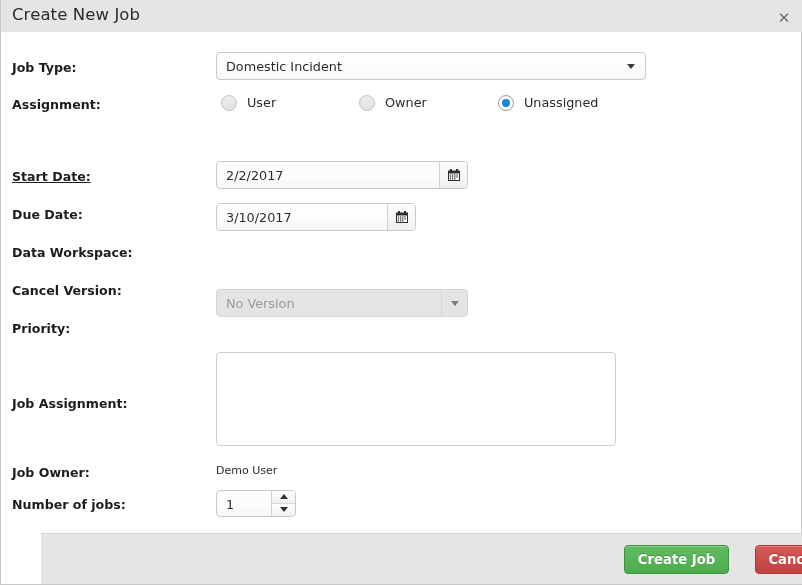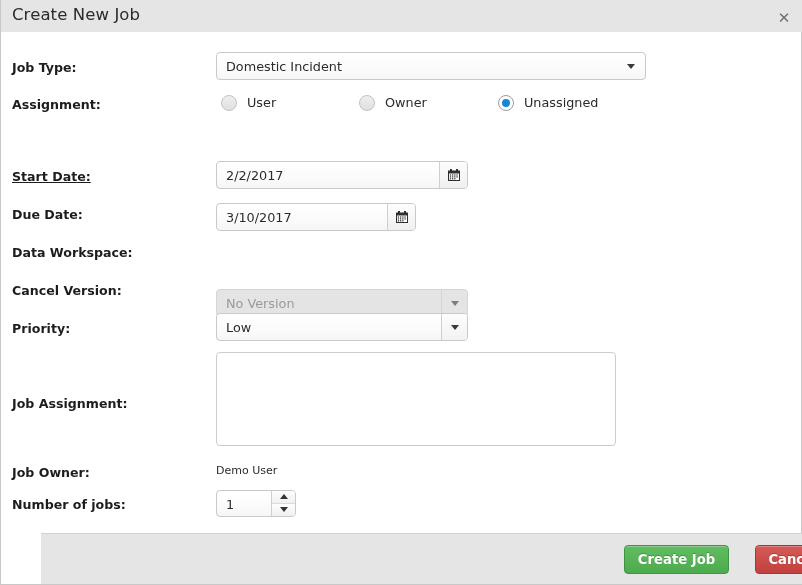--- a/index.html
+++ b/index.html
@@ -278,26 +278,20 @@
 
     <div class="label" style="left:11px; top:251px;">Cancel Version:</div>
     <div class="ctrl combo-split disabled" style="left:215px; top:243px; width:252px; height:28px;margin-top:14px;">
       <span class="ctrl-text">No Version</span>
       <span class="split-btn">
           <span class="caret"></span>
         </span>
     </div>
 
     <div class="label" style="left:11px; top:289px;">Priority:</div>
-    <div class="ctrl combo-split" style="left:215px; top:281px; width:252px; height:28px;">
-      <span class="ctrl-text">Low</span>
-      <span class="split-btn">
-          <span class="caret"></span>
-        </span>
-    </div>
 
     <div class="label" style="left:11px; top:364px;">Job Assignment:</div>
     <div class="textarea" style="left:215px; top:320px; width:400px; height:94px;"></div>
 
     <div class="label" style="left:11px; top:433px;text-align:right;">Job Owner:</div>
     <div class="static-val" style="left:215px; top:432px;">Demo User</div>
 
     <div class="label" style="left:11px; top:465px;">Number of jobs:</div>
     <div class="ctrl spinner" style="left:215px; top:458px; width:80px; height:27px;">
       <span class="ctrl-text">1</span>

